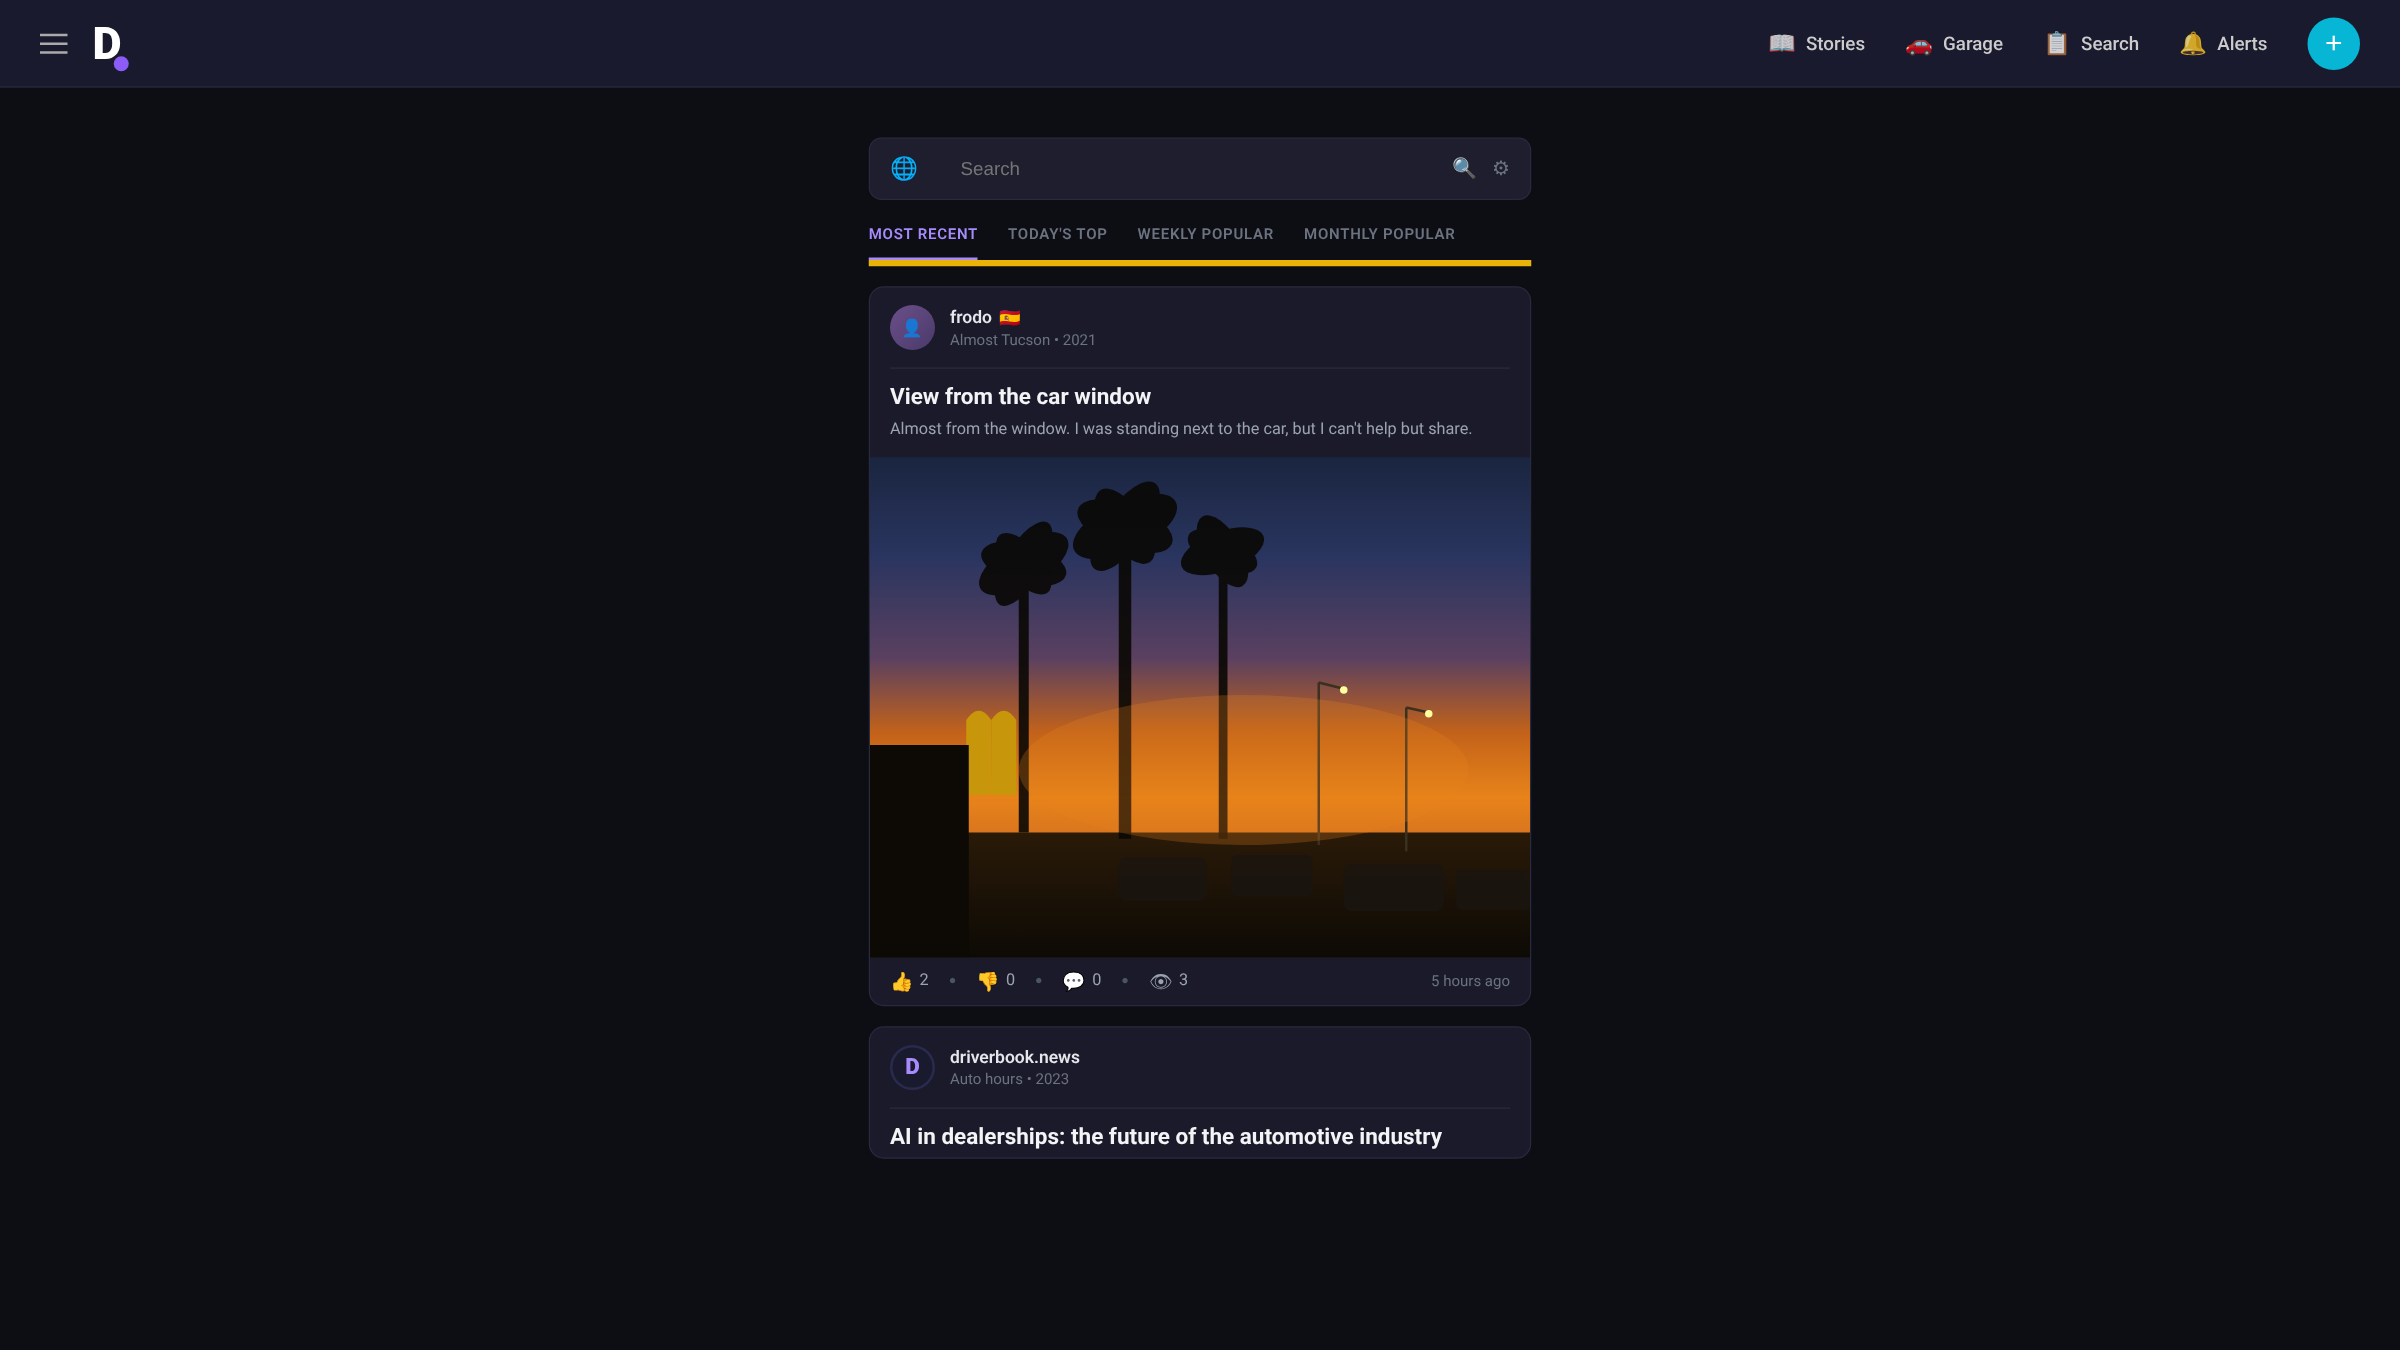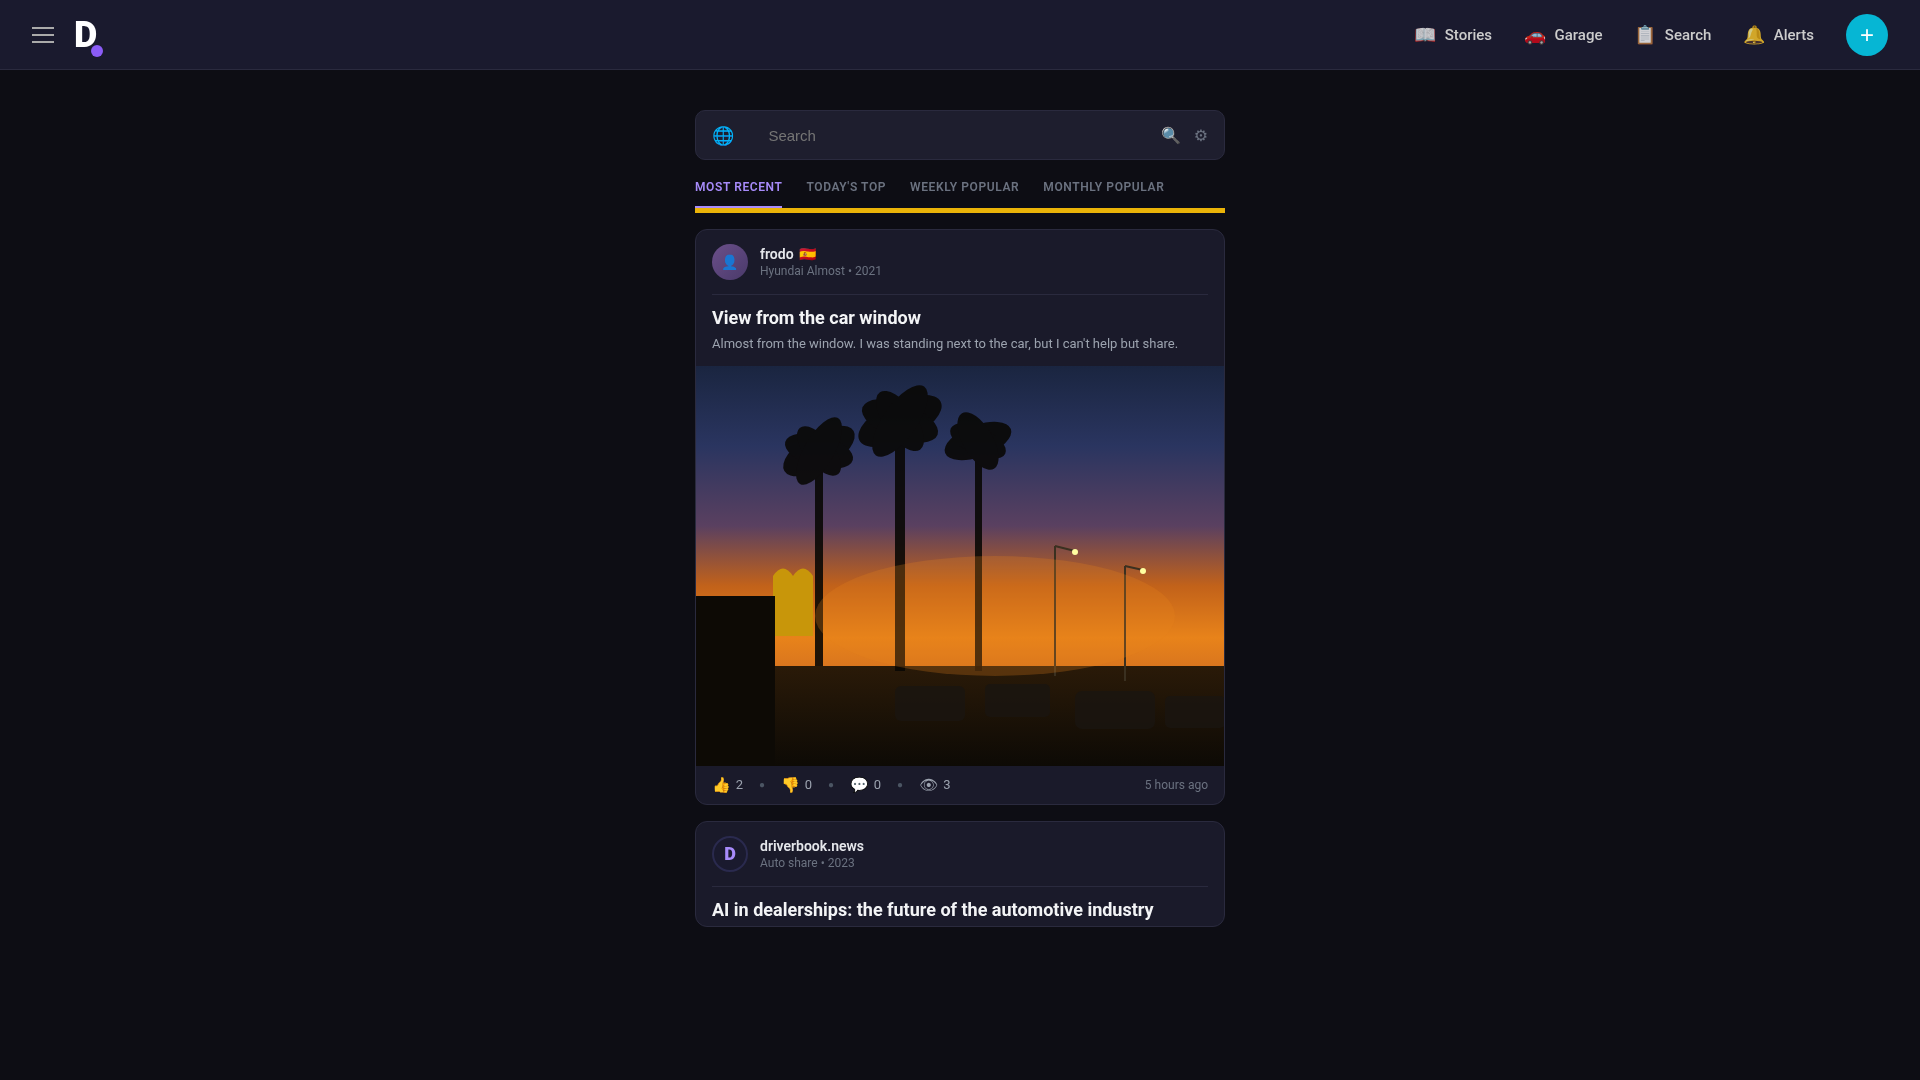--- a/index.html
+++ b/index.html
@@ -374,21 +374,21 @@
       <div class="post-header">
         <div class="avatar">
           <div class="avatar-img">👤</div>
         </div>
         <div class="post-meta">
           <div class="post-author">
             <span>frodo</span>
             <span class="flag">🇪🇸</span>
           </div>
           <div class="post-vehicle">
-            <span>Hyundai Almost</span>
+            <span>Almost Tucson</span>
             <span> • </span>
             <span>2021</span>
           </div>
         </div>
       </div>
 
       <div class="post-separator"></div>
 
       <h2 class="post-title">View from the car window</h2>
       <p class="post-description">Almost from the window. I was standing next to the car, but I can't help but share.</p>
@@ -491,21 +491,21 @@
     </div>
 
     <div class="post-card-2">
       <div class="post-header">
         <div class="driverbook-avatar">D</div>
         <div class="post-meta">
           <div class="post-author">
             <span>driverbook.news</span>
           </div>
           <div class="post-vehicle">
-            <span>Auto share</span>
+            <span>Auto hours</span>
             <span> • </span>
             <span>2023</span>
           </div>
         </div>
       </div>
       <div class="post-separator"></div>
       <h2 class="post-title">AI in dealerships: the future of the automotive industry</h2>
     </div>
 
   </div>

